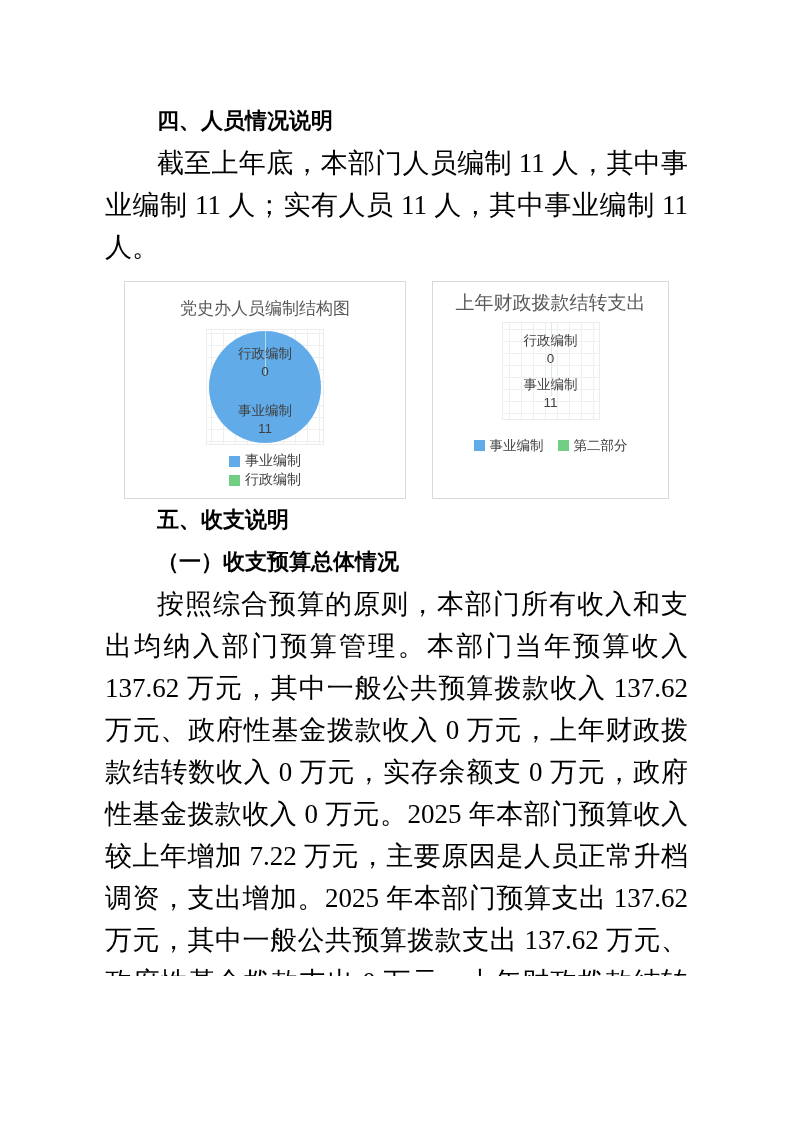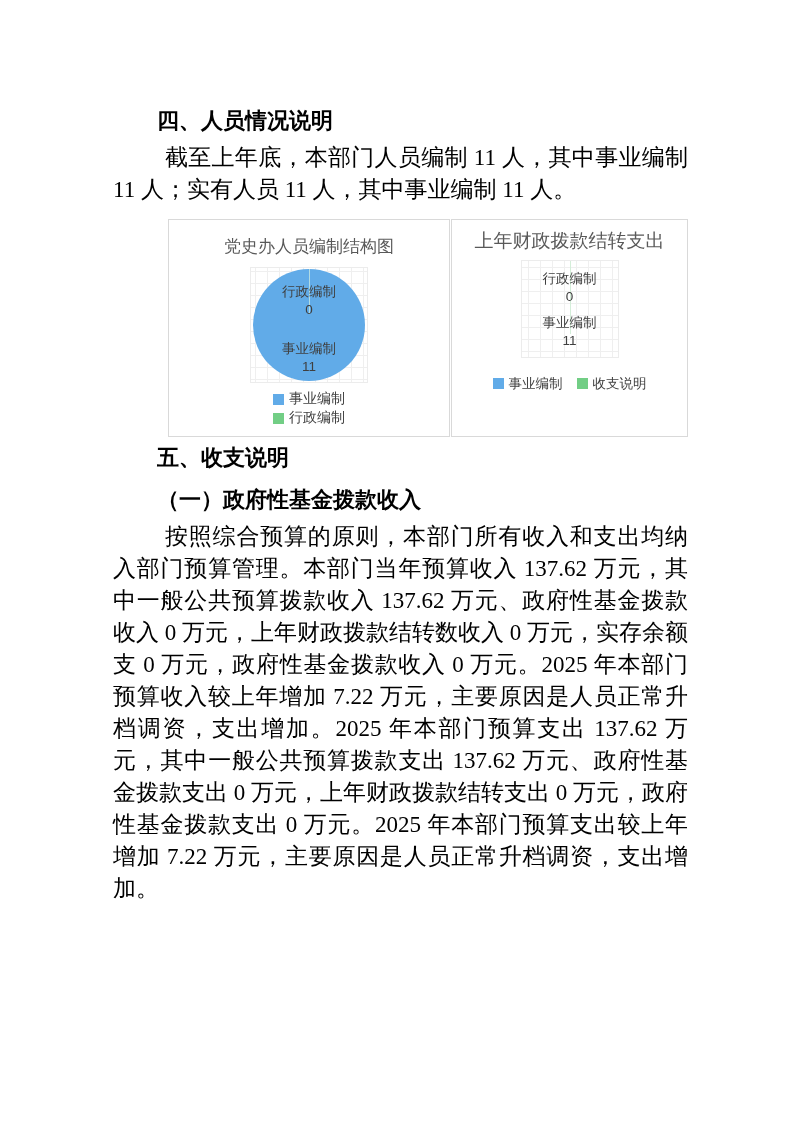--- a/index.html
+++ b/index.html
@@ -19,28 +19,27 @@
     font-family:"Liberation Serif","DejaVu Serif",serif;
     color:#000;
     padding:100px 105px 16px 105px;
     overflow:hidden;
   }
   .h-section{
     font-size:22px;line-height:42px;font-weight:bold;
     text-indent:52px;
   }
   .body-para{
-    font-size:23px;line-height:32px;
-    text-align:justify;text-indent:52px;margin-left:8px;
+    font-size:27px;line-height:42px;
+    text-align:justify;text-indent:52px;
   }
   .charts-row{
-    display:flex;gap:1px;
+    display:flex;gap:26px;
     margin:13px 0 0 19px;
     font-family:"Liberation Sans","DejaVu Sans",sans-serif;
-    justify-content:flex-end;
   }
   .chart-card{
     border:1px solid var(--card-border);
     background:#fff;
     display:flex;flex-direction:column;align-items:center;
   }
   .chart-card.card1{width:282px;height:218px;}
   .chart-card.card2{width:237px;height:218px;}
   .card1 .chart-title{
     margin-top:15px;font-size:17px;color:var(--chart-title);
@@ -154,27 +153,27 @@
           <span>11</span>
         </div>
       </div>
       <div class="legend legend-h">
         <div class="legend-item">
           <span class="swatch blue"></span>
           <span>事业编制</span>
         </div>
         <div class="legend-item">
           <span class="swatch green"></span>
-          <span>收支说明</span>
+          <span>第二部分</span>
         </div>
       </div>
     </div>
 
   </div>
 
 
   <h2 class="h-section">五、收支说明</h2>
 
-  <h3 class="h-section">（一）政府性基金拨款收入</h3>
+  <h3 class="h-section">（一）收支预算总体情况</h3>
 
   <p class="body-para">按照综合预算的原则，本部门所有收入和支出均纳入部门预算管理。本部门当年预算收入 137.62 万元，其中一般公共预算拨款收入 137.62 万元、政府性基金拨款收入 0 万元，上年财政拨款结转数收入 0 万元，实存余额支 0 万元，政府性基金拨款收入 0 万元。2025 年本部门预算收入较上年增加 7.22 万元，主要原因是人员正常升档调资，支出增加。2025 年本部门预算支出 137.62 万元，其中一般公共预算拨款支出 137.62 万元、政府性基金拨款支出 0 万元，上年财政拨款结转支出 0 万元，政府性基金拨款支出 0 万元。2025 年本部门预算支出较上年增加 7.22 万元，主要原因是人员正常升档调资，支出增加。</p>
 
 </div>
 
 </body></html>

